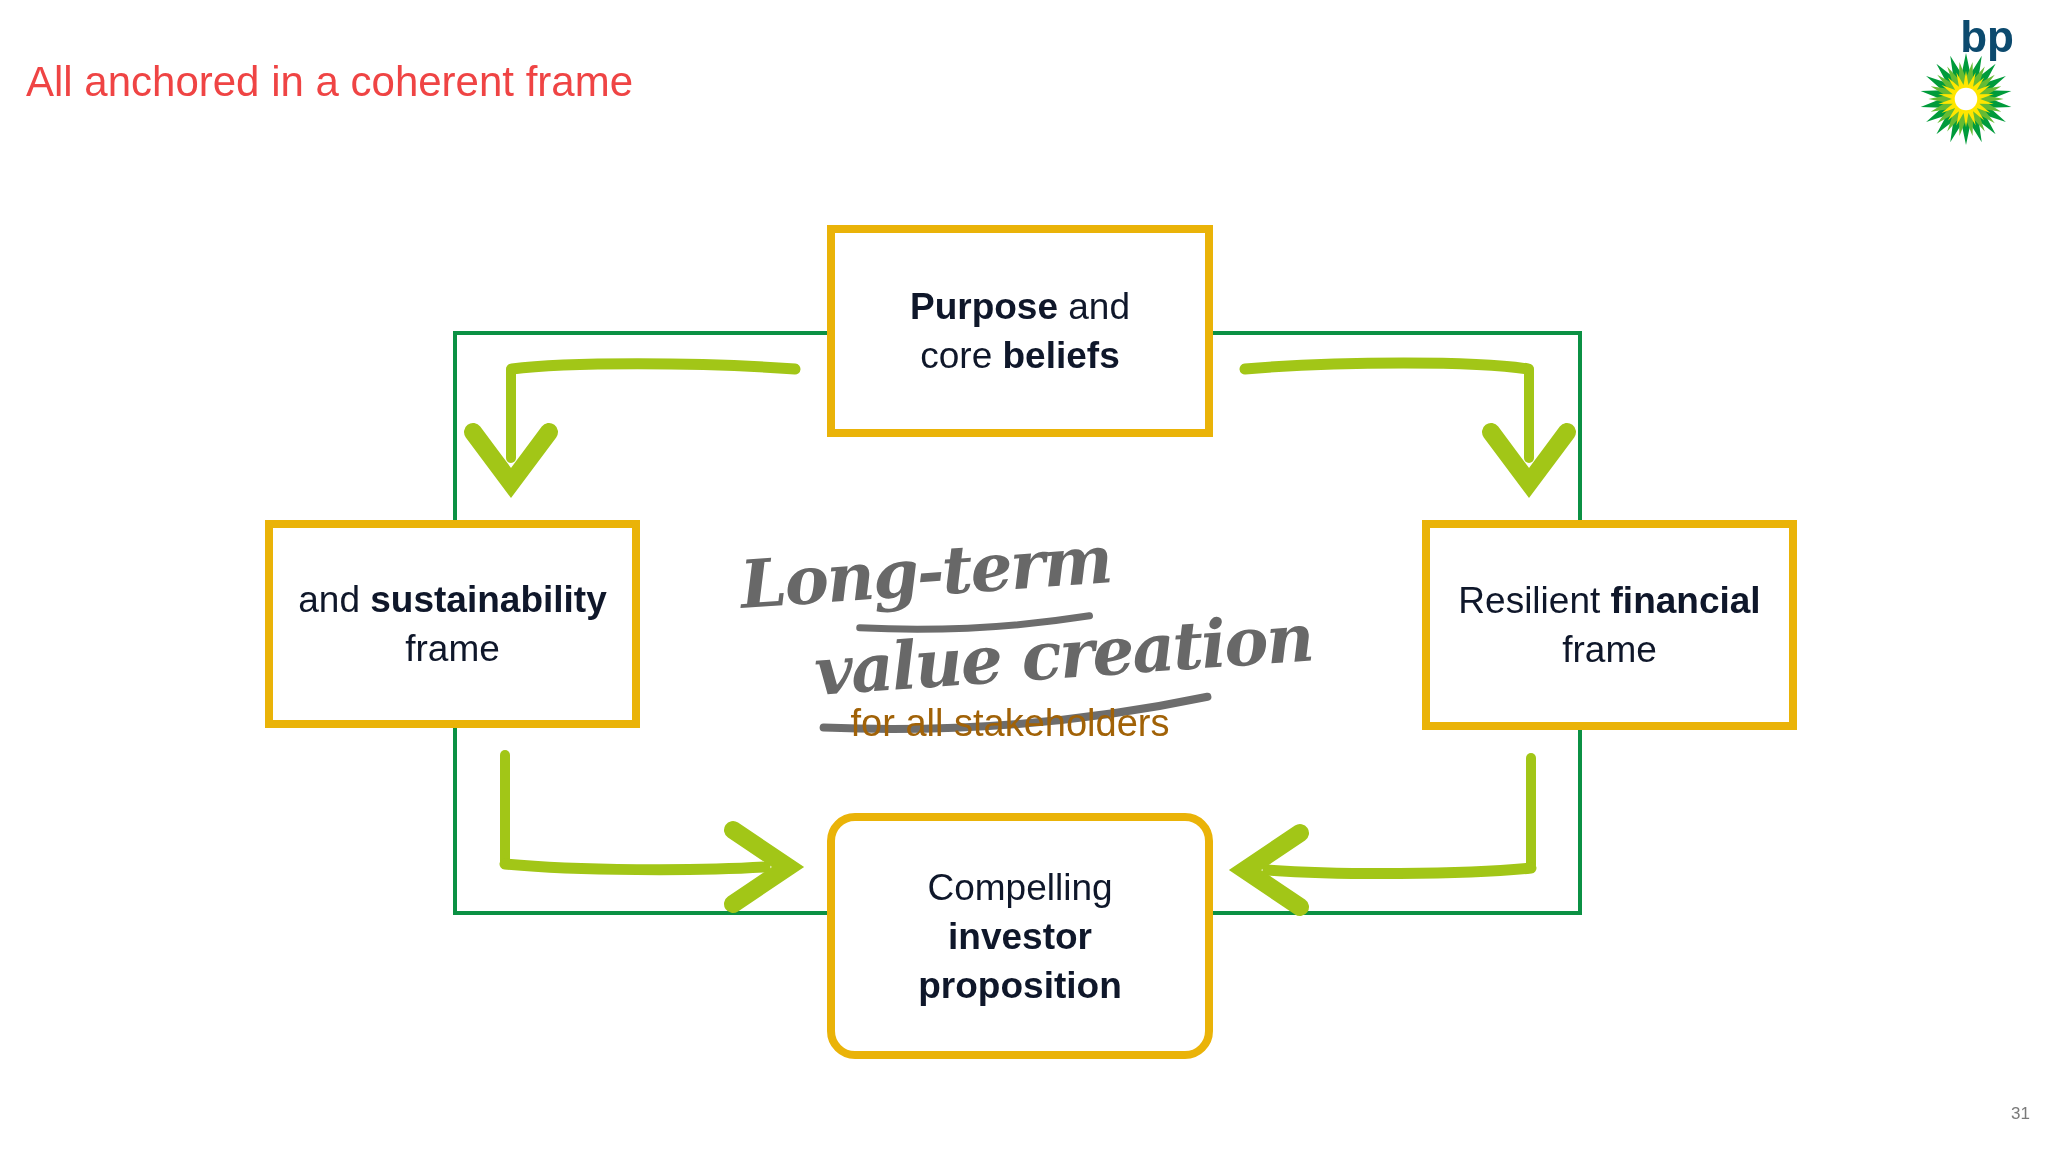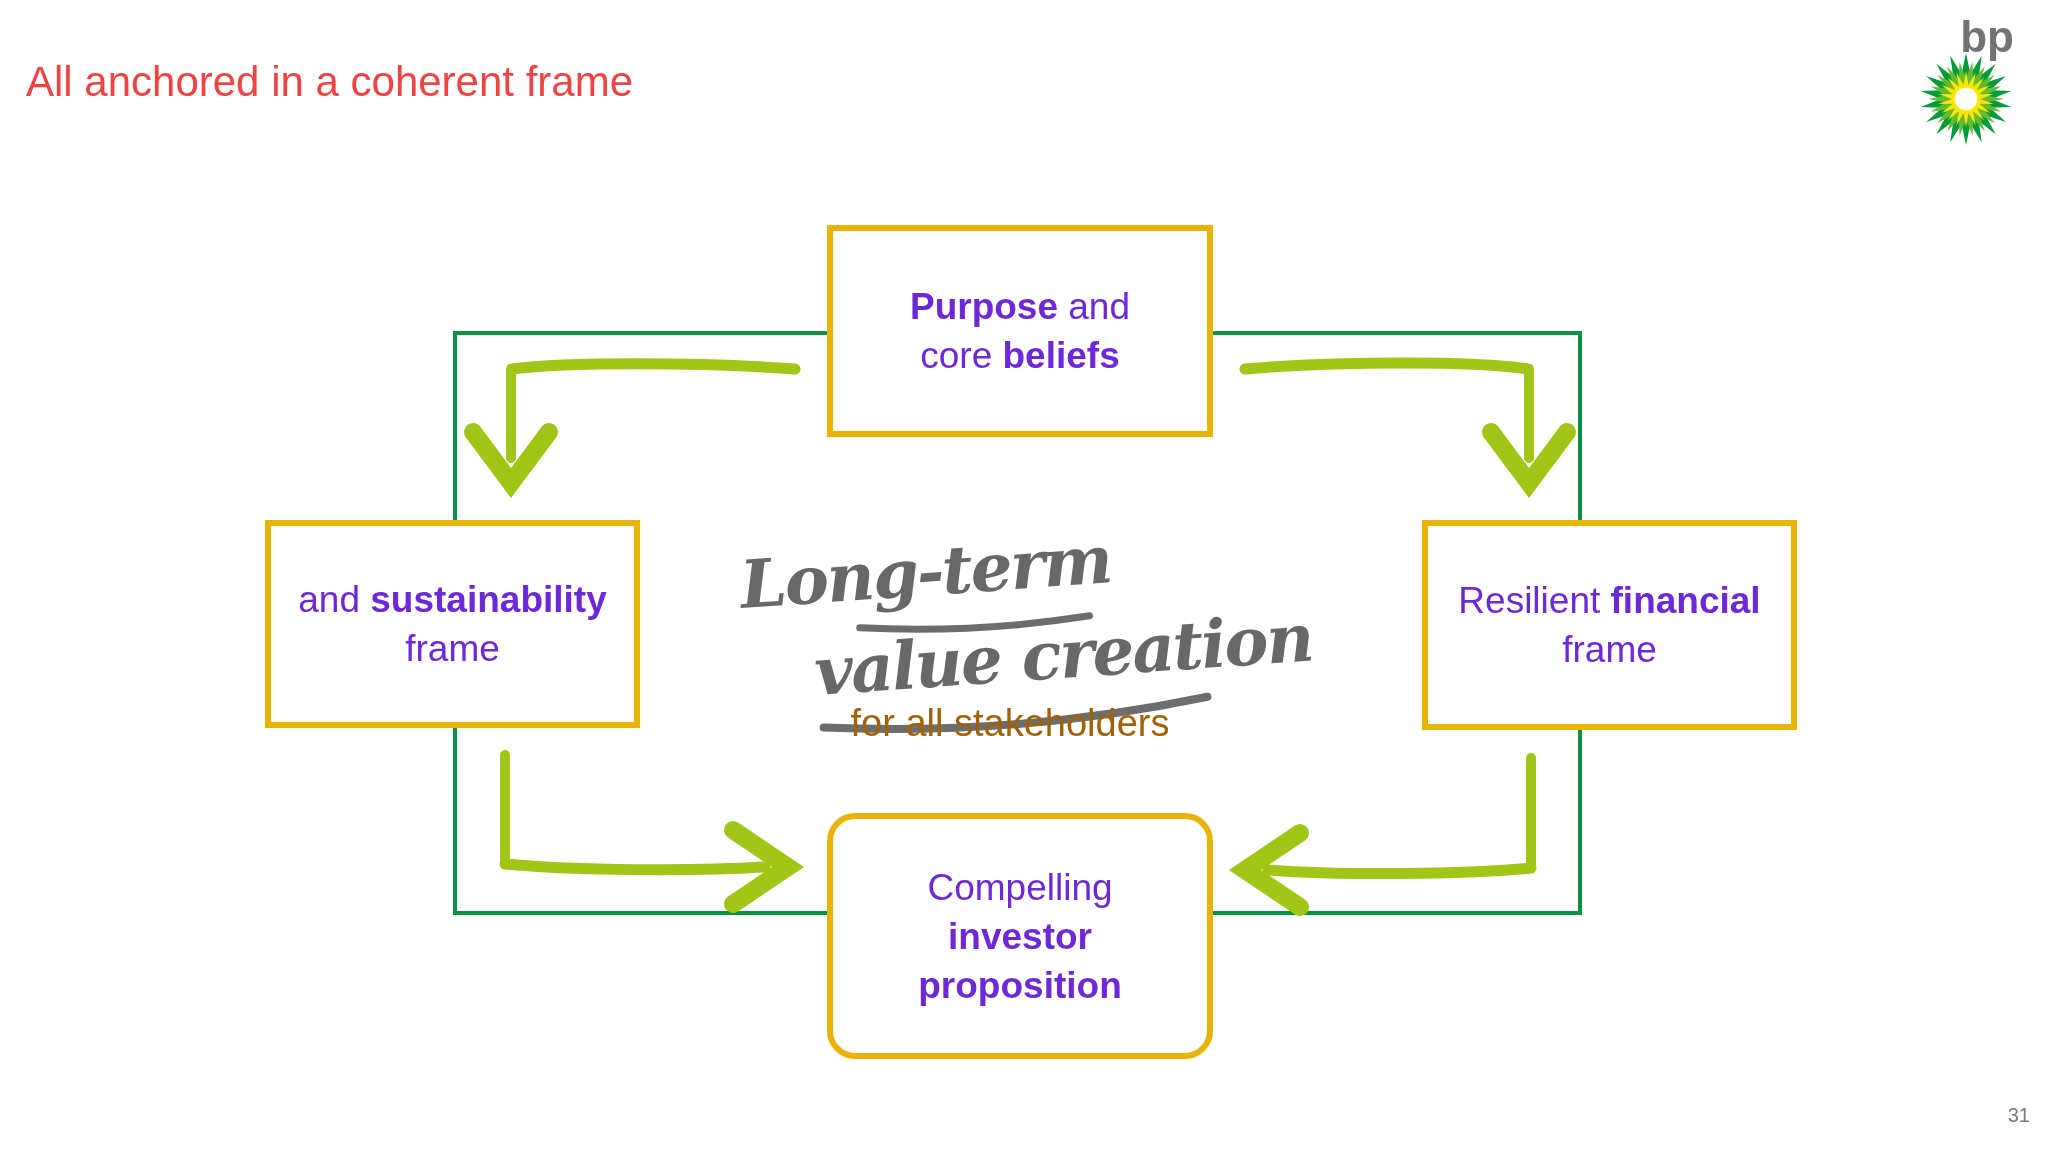--- a/index.html
+++ b/index.html
@@ -12,33 +12,33 @@
 
   
   .title{
     position:absolute;left:26px;top:58px;
     font-size:42px;font-weight:300;color:#ef4444;letter-spacing:0px;
   }
 
   
   .bp-wordmark{
     position:absolute;right:34px;top:12px;
-    font-size:44px;font-weight:bold;color:#737373;
+    font-size:44px;font-weight:bold;color:#0c4a6e;
   }
   .helios{position:absolute;left:1919px;top:52px;width:94px;height:94px;}
 
   
   .diagram-svg{position:absolute;left:0;top:0;width:2048px;height:1152px;z-index:1;}
 
   
   .dbox{
     position:absolute;z-index:2;background:#ffffff;
-    border:6px solid #eab308;box-sizing:border-box;
+    border:8px solid #eab308;box-sizing:border-box;
     display:flex;flex-direction:column;justify-content:center;align-items:center;
-    color:#6d28d9;font-size:37px;line-height:49px;text-align:center;
+    color:#0f172a;font-size:37px;line-height:49px;text-align:center;
   }
   .dbox .b{font-weight:bold;}
   #box-top{left:827px;top:225px;width:386px;height:212px;}
   #box-left{left:265px;top:520px;width:375px;height:208px;}
   #box-right{left:1390px;top:520px;width:375px;height:210px;margin-left:32px;}
   #box-bottom{left:827px;top:813px;width:386px;height:246px;border-radius:28px;}
 
   
   .script-svg{position:absolute;left:680px;top:468px;width:640px;height:270px;z-index:2;}
   .script-text{
@@ -47,21 +47,21 @@
   }
   .script-underline{stroke:#6d6d6d;fill:none;stroke-linecap:round;}
 
   .stakeholders{
     position:absolute;left:760px;top:702px;width:500px;z-index:2;
     text-align:center;font-size:38px;color:#a16207;
   }
 
   .page-number{
     position:absolute;right:18px;top:1104px;
-    font-size:20px;color:#7a7a7a;
+    font-size:17px;color:#7a7a7a;
   }
 </style>
 </head>
 <body>
 
 <div class="slide">
 
   <div class="title">All anchored in a coherent frame</div>
 
   <div class="bp-wordmark">bp</div>

